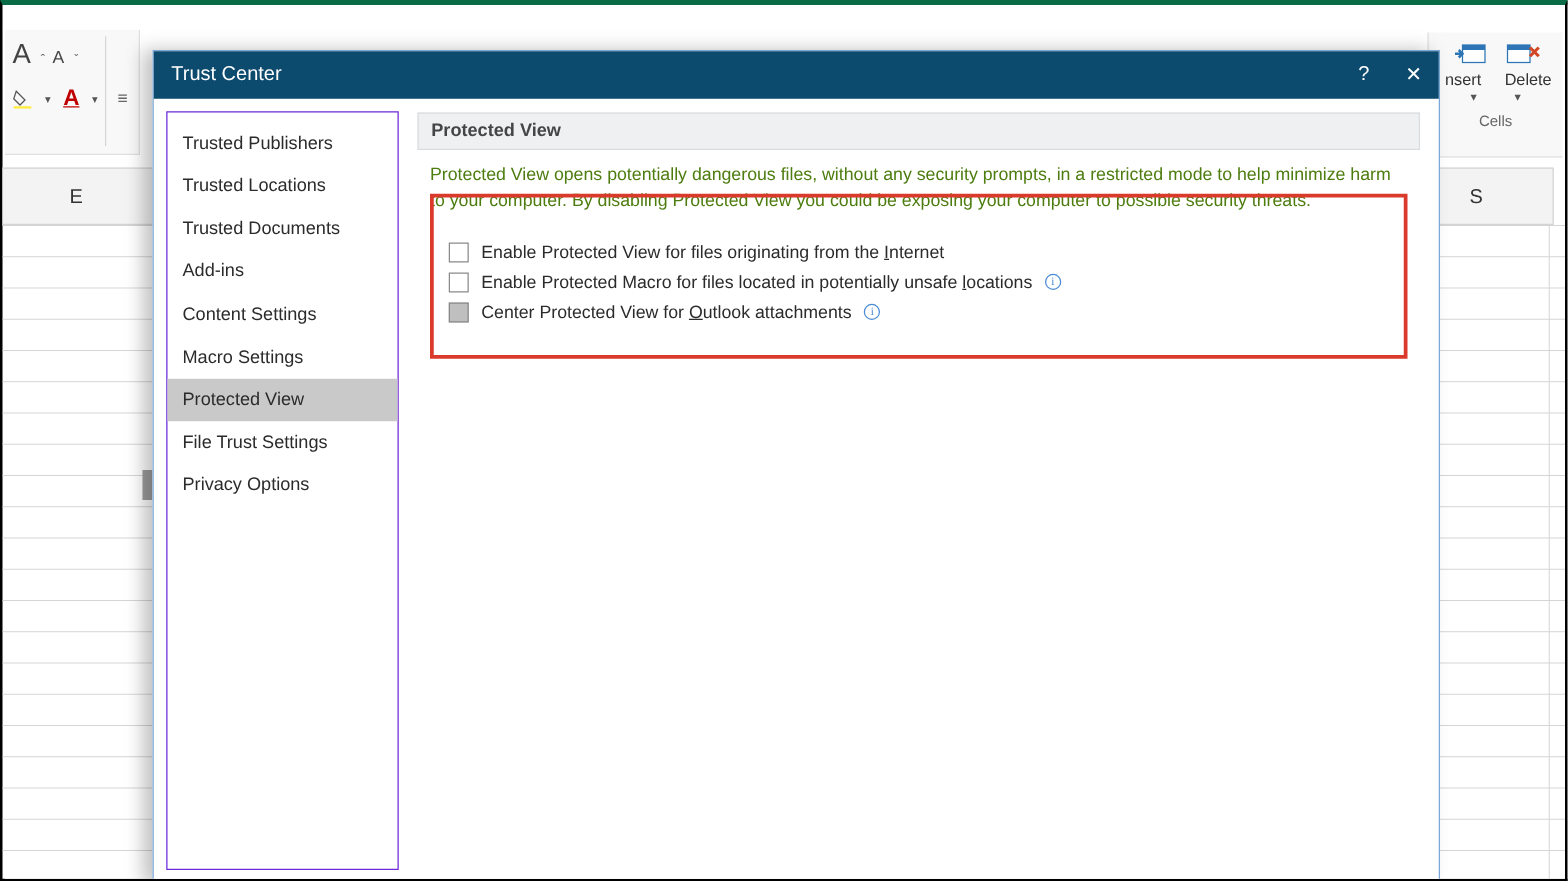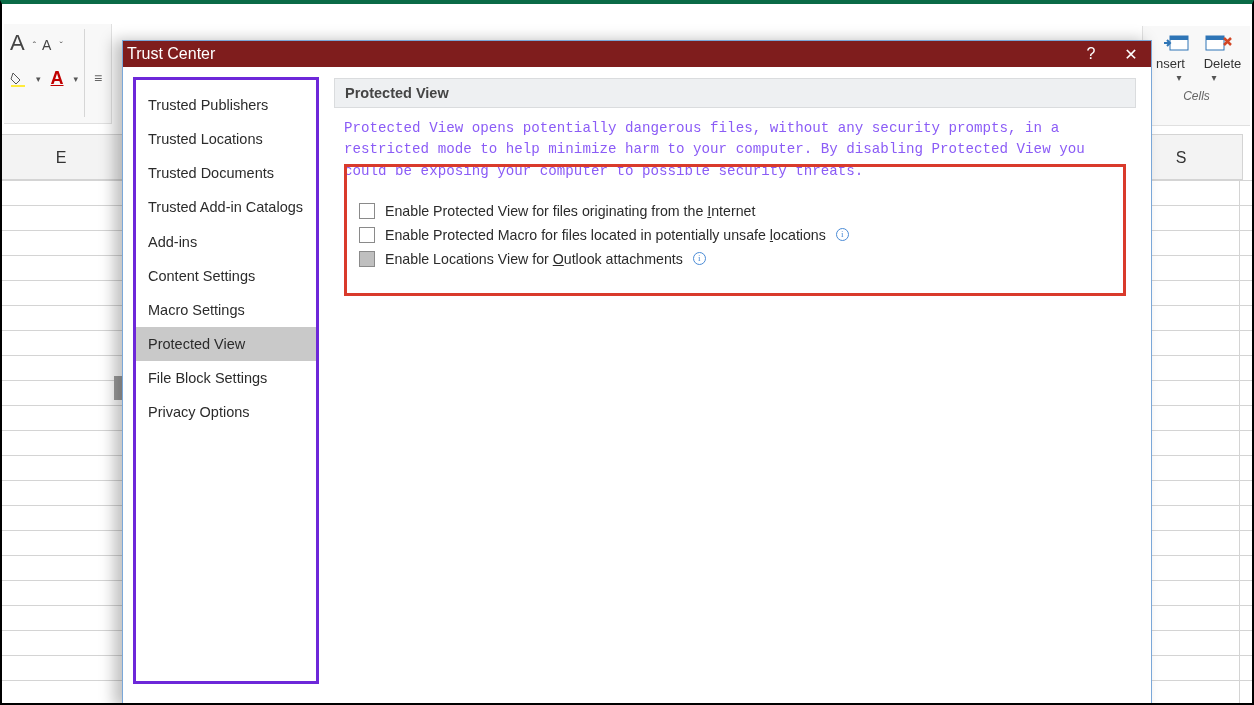--- a/index.html
+++ b/index.html
@@ -34,41 +34,41 @@
 
   
   .ribbon-right { position:absolute; right:2px; top:22px; width:108px; height:100px; background:#f8f8f8;
                   border-left:1px solid #e0e0e0; border-bottom:1px solid #e0e0e0;
                   display:flex; flex-direction:column; align-items:center; gap:0; }
   .ribbon-right .icons { display:flex; gap:14px; margin-top:6px; }
   .ribbon-right .icons .ic { width:28px; height:22px; }
   .ribbon-right .labels { display:flex; gap:6px; font-size:13px; color:#333; margin-top:2px; }
   .ribbon-right .labels span { width:46px; text-align:center; }
   .ribbon-right .drops { display:flex; gap:30px; font-size:10px; color:#555; margin-top:1px; }
-  .ribbon-right .grp { font-size:12px; color:#666; margin-top:6px;font-style:italic; }
+  .ribbon-right .grp { font-size:12px; color:#666; margin-top:6px; }
 
   
   .dialog { position:absolute; left:120px; top:36px; width:1030px; height:667px;
             background:#fff; border:1px solid #7aa7d8; box-shadow:-8px 0 14px rgba(0,0,0,.25); }
-  .titlebar { height:26px; background:#7f1d1d; color:#fff; display:flex; align-items:center;
-              padding-left:4px; font-size:16px; }
+  .titlebar { height:38px; background:#0c4a6e; color:#fff; display:flex; align-items:center;
+              padding-left:14px; font-size:16px; }
   .titlebar .spacer { flex:1; }
   .titlebar .wbtn { width:40px; height:38px; display:flex; align-items:center; justify-content:center;
                     font-size:16px; cursor:default; }
 
   .dbody { display:flex; height:calc(100% - 38px); padding:10px; gap:10px; }
 
-  .nav { width:186px; background:#fff; border:3px solid #6d28d9; padding:8px 0; }
+  .nav { width:186px; background:#fff; border:1px solid #6d28d9; padding:8px 0; }
   .nav-item { padding:8px 12px; font-size:14.5px; color:#2b2b2b; cursor:default; line-height:1.25; }
   .nav-item.selected { background:#c9c9c9; }
 
   .content { flex:1; border:1px solid #fff; padding:0 4px; position:relative; }
   .section-head { background:#eef0f2; border:1px solid #dadcde; padding:6px 10px;
                   font-weight:600; color:#454545; font-size:14.5px; }
-  .desc { font-size:14.2px; color:#8b5cf6; margin:10px 10px 0 10px; line-height:1.5;font-family:Liberation Mono, monospace; }
+  .desc { font-size:14.2px; color:#4d7c0f; margin:10px 10px 0 10px; line-height:1.5; }
 
   .hl-box { border:3px solid #d93a2b; padding:10px 12px 18px 12px; margin:0 10px 0 10px;
             position:relative; top:-18px; }
   .hl-box .gap { height:18px; }
   .opt { display:flex; align-items:center; gap:10px; margin:8px 0; font-size:14.2px; color:#2b2b2b; }
   .cb { width:16px; height:16px; border:1px solid #8a8a8a; background:#fff; display:inline-block; }
   .cb.grey { background:#bfbfbf; }
   .info-ic { width:13px; height:13px; border:1px solid #4a8bd6; border-radius:50%; display:inline-block;
              color:#4a8bd6; font-size:9px; text-align:center; line-height:11px; font-family:Georgia,serif; }
   .underline-accel { text-decoration:underline; }
@@ -139,26 +139,25 @@
     <span>Trust Center</span>
     <span class="spacer"></span>
     <span class="wbtn">?</span>
     <span class="wbtn close">✕</span>
   </div>
   <div class="dbody">
     <div class="nav">
       <div class="nav-item">Trusted Publishers</div>
       <div class="nav-item">Trusted Locations</div>
       <div class="nav-item">Trusted Documents</div>
-      <div class="nav-item">Trusted Add-in Catalogs</div>
       <div class="nav-item">Add-ins</div>
       <div class="nav-item">Content Settings</div>
       <div class="nav-item">Macro Settings</div>
       <div class="nav-item selected">Protected View</div>
-      <div class="nav-item">File Block Settings</div>
+      <div class="nav-item">File Trust Settings</div>
       <div class="nav-item">Privacy Options</div>
     </div>
 
     <div class="content">
       <div class="section-head">Protected View</div>
       <div class="desc">Protected View opens potentially dangerous files, without any security prompts, in a restricted mode to help minimize harm to your computer. By disabling Protected View you could be exposing your computer to possible security threats.</div>
 
       <div class="hl-box">
         <div class="gap"></div>
         <div class="opt">
@@ -170,20 +169,20 @@
         <div class="opt">
           <span class="cb"></span>
           <span>
             <span>Enable Protected Macro for files located in potentially unsafe </span><span class="underline-accel">l</span><span>ocations</span>
           </span>
           <span class="info-ic">i</span>
         </div>
         <div class="opt">
           <span class="cb grey"></span>
           <span>
-            <span>Enable Locations View for </span><span class="underline-accel">O</span><span>utlook attachments</span>
+            <span>Center Protected View for </span><span class="underline-accel">O</span><span>utlook attachments</span>
           </span>
           <span class="info-ic">i</span>
         </div>
       </div>
     </div>
   </div>
 </div>
 
 </body></html>

